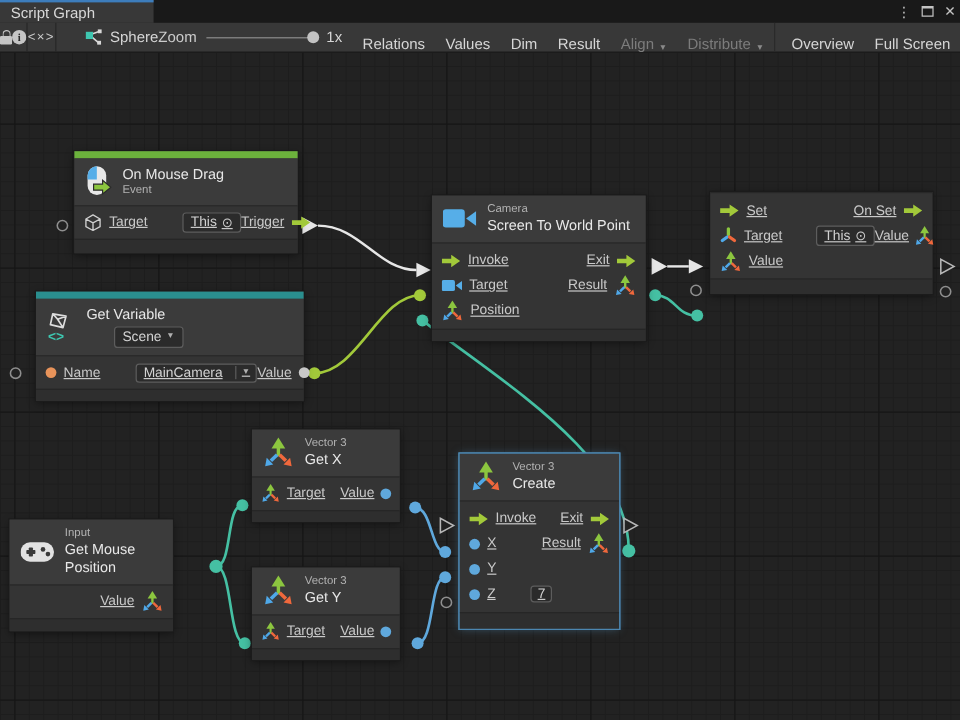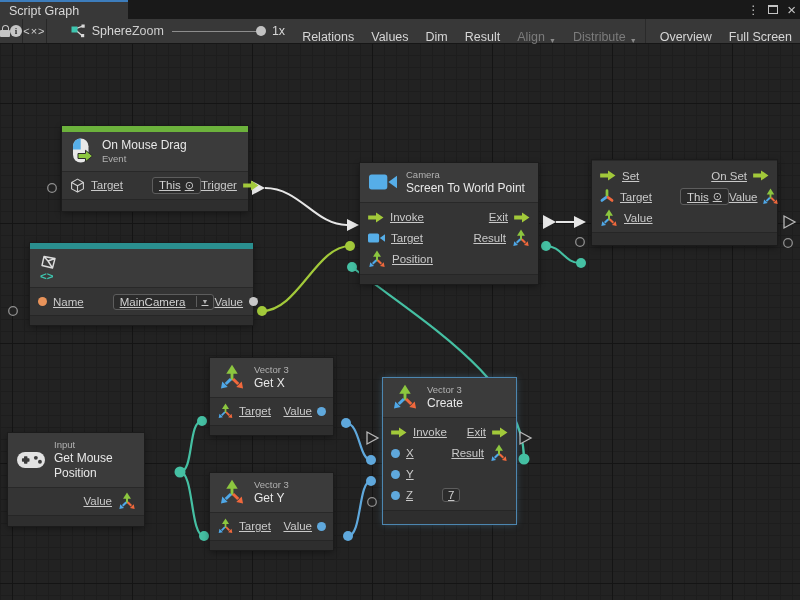--- a/index.html
+++ b/index.html
@@ -278,20 +278,27 @@
     </div>
     <div class="ft" style="height:11px;"></div>
   </div>
 
   <div class="node" style="left:30px;top:243px;width:223px;">
     <div class="strip" style="background:#2A8F8F;"></div>
     <div class="hd">
       <svg width="24" height="26" class="mini">
           <use href="#i-var"></use>
         </svg>
+      <div class="hd-tx" style="gap:2px;">
+        <div class="ttl">Get Variable</div>
+        <span class="field" style="align-self:flex-start;">
+          <span>Scene</span>
+          <span class="caret">▼</span>
+        </span>
+      </div>
     </div>
     <div class="bd" style="padding:3px 0;">
       <div class="row">
         <div class="pg">
           <span class="dot dot-orange"></span>
           <span class="pl">Name</span>
           <span class="field split">
             <span class="txt">MainCamera</span>
             <span class="cbox">
                 <span class="caret">▼</span>

